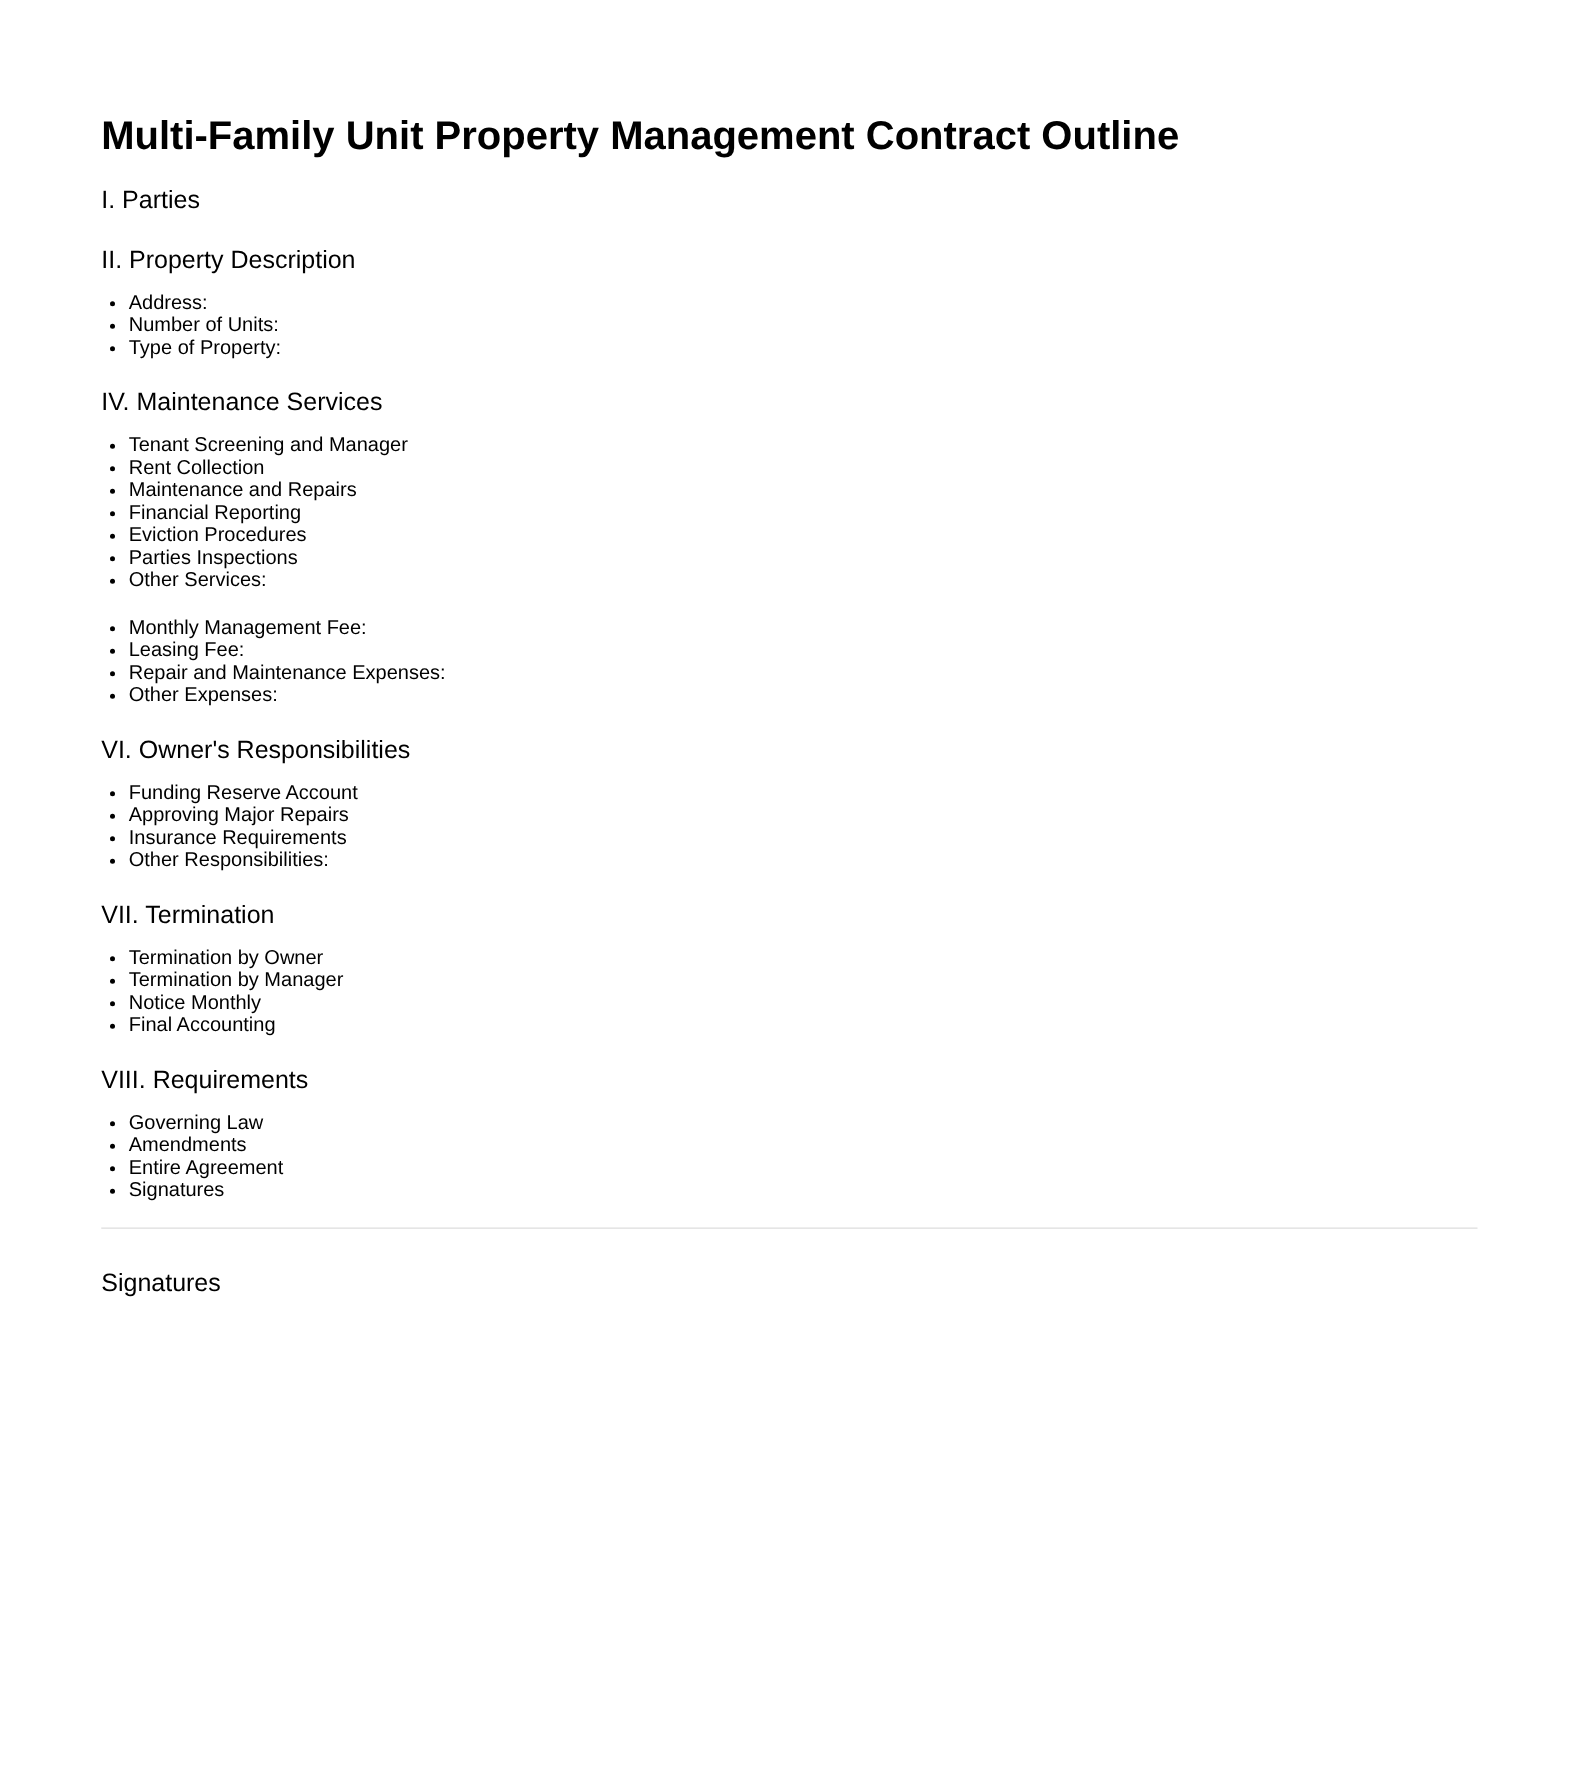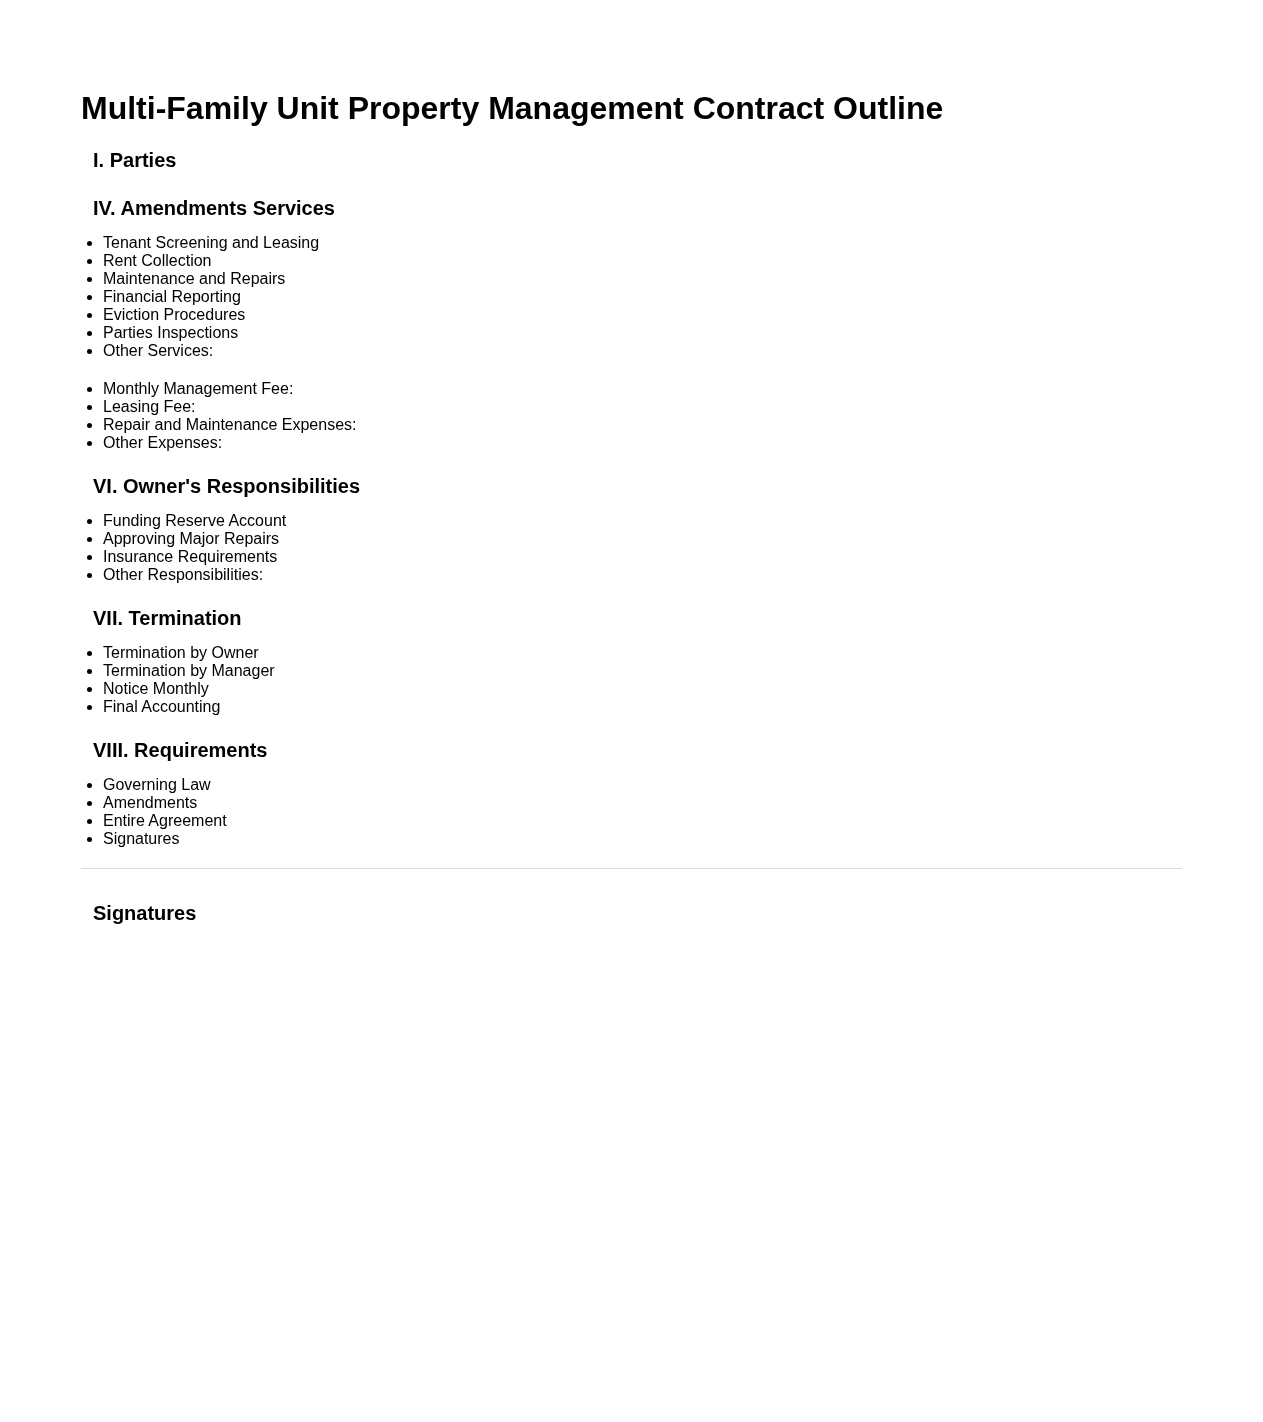--- a/index.html
+++ b/index.html
@@ -16,22 +16,22 @@
       padding-top: 88px;
     }
     h1 {
       font-size: 32px;
       font-weight: bold;
       margin: 0 0 18px 0;
       line-height: 40px;
     }
     h2 {
       font-size: 20px;
-      font-weight: bold;
-      margin: 12px;
+      font-weight: normal;
+      margin: 0;
       line-height: 28px;
     }
     .section { margin-bottom: 20px; }
     ul {
       margin: 12px 0 0 0;
       padding-left: 22px;
       list-style: disc;
     }
     li {
       font-size: 16px;
@@ -46,26 +46,34 @@
 </head>
 <body>
 
 <div class="container">
   <h1>Multi-Family Unit Property Management Contract Outline</h1>
 
   <div class="section">
     <h2>I. Parties</h2>
   </div>
 
+  <div class="section">
+    <h2>II. Property Description</h2>
+    <ul>
+      <li>Address:</li>
+      <li>Number of Units:</li>
+      <li>Type of Property:</li>
+    </ul>
+  </div>
 
 
   <div class="section">
-    <h2>IV. Amendments Services</h2>
+    <h2>IV. Maintenance Services</h2>
     <ul>
-      <li>Tenant Screening and Leasing</li>
+      <li>Tenant Screening and Manager</li>
       <li>Rent Collection</li>
       <li>Maintenance and Repairs</li>
       <li>Financial Reporting</li>
       <li>Eviction Procedures</li>
       <li>Parties Inspections</li>
       <li>Other Services:</li>
     </ul>
   </div>
 
   <div class="section">

